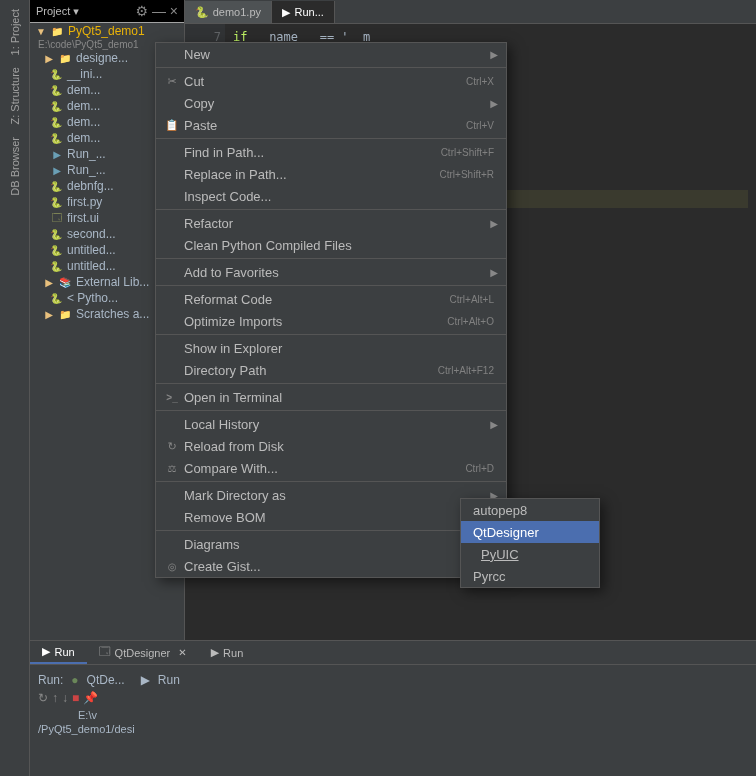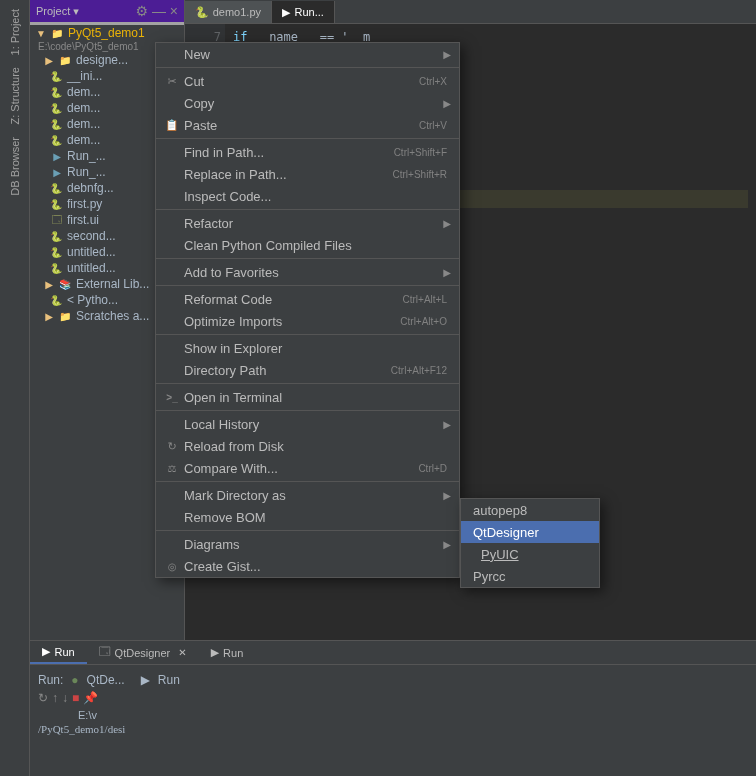--- a/index.html
+++ b/index.html
@@ -53,25 +53,25 @@
       top: 0;
       left: 30px;
       width: 155px;
       height: 640px;
       background: #3c3f41;
       border-right: 1px solid #555;
       overflow: hidden;
     }
 
     .panel-header {
-      background: #4c1d95;
+      background: #000000;
       color: #bbb;
       font-size: 11px;
       padding: 3px 6px;
-      border-bottom: 3px solid #a3a3a3;
+      border-bottom: 1px solid #a3a3a3;
       display: flex;
       align-items: center;
       gap: 4px;
     }
 
     .tree-item {
       display: flex;
       align-items: center;
       padding: 1px 4px;
       color: #a9b7c6;
@@ -157,21 +157,21 @@
       font-size: 12px;
       font-family: monospace;
       line-height: 18px;
       padding: 4px 8px;
       background: #2b2b2b;
       overflow: hidden;
     }
 
     .code-line { display: block; white-space: nowrap; }
     .code-comment { color: #808080; }
-    .code-keyword { color: #7dd3fc; }
+    .code-keyword { color: #bef264; }
 
     
     .bottom-panel {
       position: absolute;
       bottom: 0;
       left: 30px;
       right: 0;
       height: 136px;
       background: #3c3f41;
       border-top: 1px solid #555;
@@ -203,21 +203,21 @@
       padding: 4px 8px;
       color: #a9b7c6;
       font-size: 12px;
     }
 
     
     .context-menu {
       position: absolute;
       top: 42px;
       left: 155px;
-      width: 305px;
+      width: 352px;
       background: #3c3f41;
       border: 1px solid #555;
       box-shadow: 4px 4px 12px rgba(0,0,0,0.5);
       z-index: 100;
       font-size: 13px;
     }
 
     .menu-item {
       display: flex;
       align-items: center;
@@ -469,21 +469,21 @@
       <span>Run</span>
     </div>
     <div style="display:flex;gap:4px;margin-bottom:4px;">
       <span style="color:#888;">↻</span>
       <span style="color:#888;">↑</span>
       <span style="color:#888;">↓</span>
       <span style="color:#cc4444;">■</span>
       <span style="color:#888;">📌</span>
     </div>
     <div style="color:#a9b7c6;font-size:11px;padding-left:40px;">E:\v</div>
-    <div style="display:flex;gap:8px;align-items:center;font-size:11px;color:#a9b7c6;margin-top:2px;font-family:Liberation Serif, serif;">
+    <div style="display:flex;gap:8px;align-items:center;font-size:11px;color:#a9b7c6;margin-top:2px;">
       <span>/PyQt5_demo1/desi</span>
     </div>
   </div>
 </div>
 
 <div class="context-menu">
 
   <div class="menu-item has-submenu">
     <span>New</span>
   </div>

